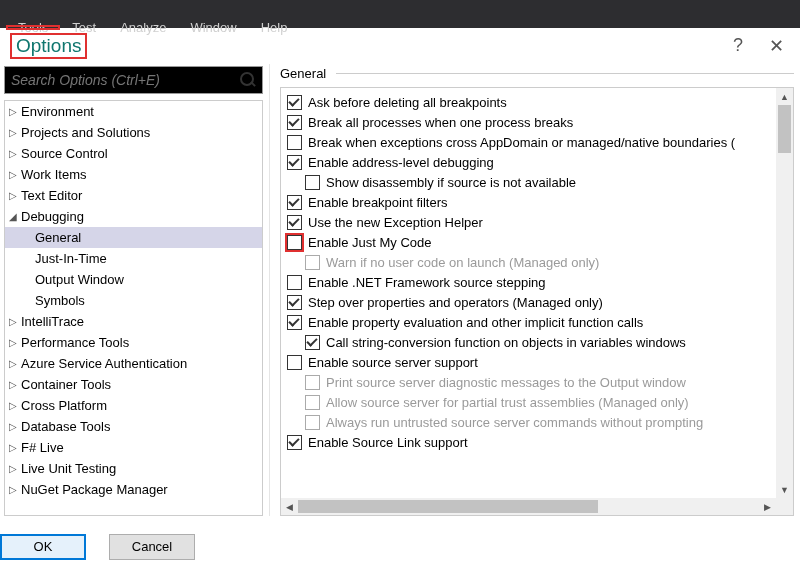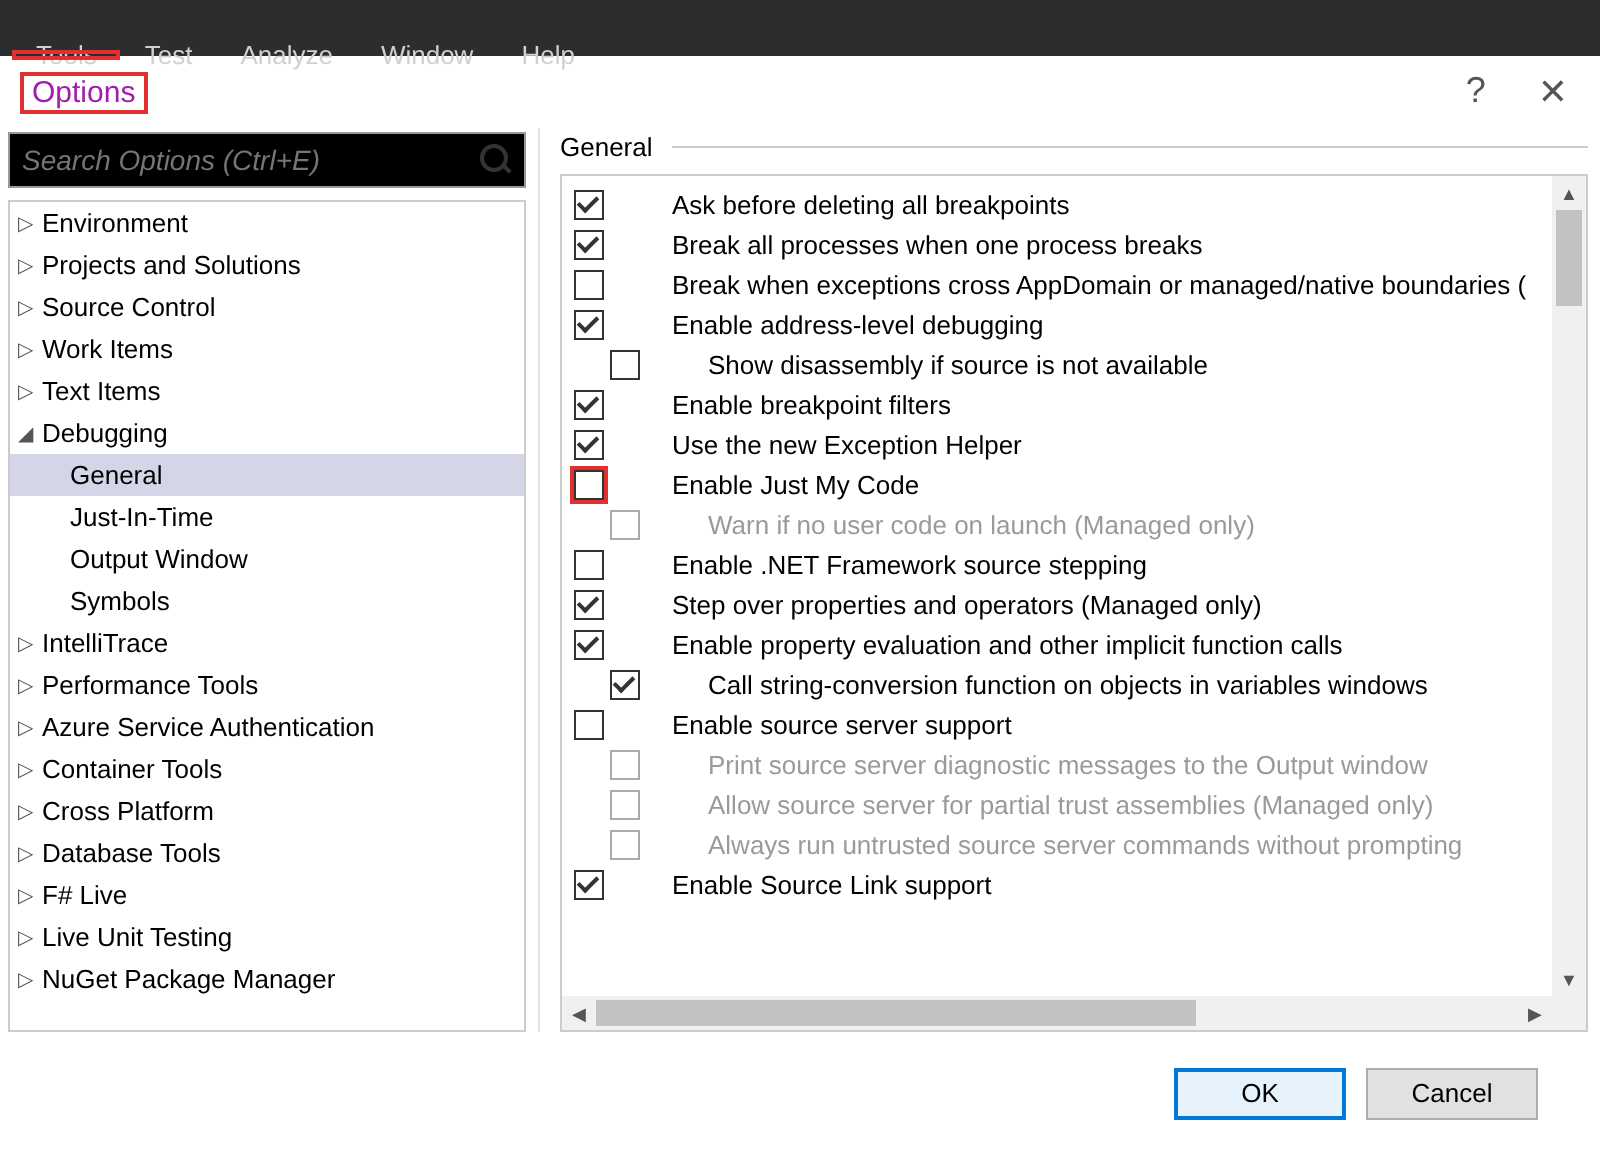--- a/index.html
+++ b/index.html
@@ -1,21 +1,21 @@
 <!DOCTYPE html>
 <html><head>
 <meta charset="utf-8">
 <style>
   * { box-sizing: border-box; font-family: "Segoe UI", sans-serif; }
   body { margin: 0; width: 800px; height: 577px; background: #fff; overflow: hidden; font-size: 13px; color: #000; }
   .menubar { background: #2d2d30; color: #d0d0d0; height: 28px; display: flex; align-items: stretch; padding-left: 6px; }
   .menubar-item { padding: 0 12px; display: flex; align-items: center; cursor: default; font-size: 13px; margin-top: 27px; }
   .menubar-item.highlighted { outline: 2px solid #e03030; outline-offset: -2px; }
   .titlebar { height: 36px; display: flex; align-items: center; justify-content: space-between; padding: 0 10px; }
-  .title-box { color: #a21caf; font-size: 15px; border: 2px solid #e03030; padding: 0 4px; display: inline-block; }
+  .title-box { color: #0f766e; font-size: 19px; border: 2px solid #e03030; padding: 0 4px; display: inline-block; }
   .title-ctrls { display: flex; gap: 26px; color: #555; font-size: 18px; padding-right: 6px; }
   .body-area { display: flex; height: 452px; }
   .leftpane { width: 270px; display: flex; flex-direction: column; padding: 0 6px 0 4px; border-right: 1px solid #e5e5e5; }
   .searchwrap { display: flex; align-items: center; border: 1px solid #999; height: 28px; margin: 2px 0 6px 0; background: #000000; }
   .searchwrap input { flex: 1; border: none; outline: none; font-size: 14px; padding: 0 6px; color: #666; font-style: italic; background: transparent; }
   .mag { width: 20px; height: 20px; margin-right: 4px; position: relative; }
   .mag::before { content: ""; position: absolute; width: 10px; height: 10px; border: 2px solid #333; border-radius: 50%; left: 2px; top: 2px; }
   .mag::after { content: ""; position: absolute; width: 6px; height: 2px; background: #333; transform: rotate(45deg); left: 12px; top: 13px; }
   .tree { flex: 1; border: 1px solid #ccc; overflow-y: auto; background: #fff; position: relative; }
   .tree::-webkit-scrollbar { width: 17px; }
@@ -34,28 +34,28 @@
   .vsb { position: absolute; right: 0; top: 0; bottom: 17px; width: 17px; background: #f0f0f0; }
   .vsb .up, .vsb .dn { height: 17px; display: flex; align-items: center; justify-content: center; font-size: 9px; color: #555; }
   .vsb .up { position: absolute; top:0; left:0; right:0; }
   .vsb .dn { position: absolute; bottom:0; left:0; right:0; }
   .vsb .thumb { position: absolute; top: 17px; left: 2px; right: 2px; height: 48px; background: #c2c2c2; }
   .hsb { position: absolute; left: 0; right: 17px; bottom: 0; height: 17px; background: #f0f0f0; }
   .hsb .lt, .hsb .rt { width: 17px; height: 17px; display: flex; align-items: center; justify-content: center; font-size: 9px; color: #555; position: absolute; top:0; }
   .hsb .lt { left: 0; } .hsb .rt { right: 0; }
   .hsb .thumb { position: absolute; left: 17px; top: 2px; bottom: 2px; width: 300px; background: #c2c2c2; }
   .corner { position: absolute; right:0; bottom:0; width:17px; height:17px; background:#f0f0f0; }
-  .optrow { display: flex; align-items: center; height: 20px; white-space: nowrap; gap: 28px; }
+  .optrow { display: flex; align-items: center; height: 20px; white-space: nowrap; }
   .optrow.ind1 { padding-left: 18px; }
   .cb { width: 15px; height: 15px; border: 1px solid #333; margin-right: 6px; position: relative; flex-shrink: 0; background:#fff; }
   .cb.checked::after { content: ""; position: absolute; left: 3px; top: 0px; width: 4px; height: 8px; border: solid #333; border-width: 0 2px 2px 0; transform: rotate(45deg); }
   .cb.disabled { border-color: #aaa; }
   .cb.hl { outline: 2px solid #e03030; outline-offset: 0px; }
   .optrow.disabled span { color: #9a9a9a; }
-  .footer { height: 61px; display: flex; align-items: center; justify-content: flex-end; gap: 10px; padding-right: 31px; border-top: 0px solid #eee; }
+  .footer { height: 61px; display: flex; align-items: center; gap: 23px; padding-right: 14px; border-top: 0px solid #eee; }
   .btn { width: 86px; height: 26px; border: 1px solid #adadad; background: #e1e1e1; display: flex; align-items: center; justify-content: center; cursor: default; font-size: 13px; }
   .btn.primary { border: 1px solid #0078d7; background: #e5f1fb; }
   .btn.primary:focus-within, .btn.primary { box-shadow: inset 0 0 0 1px #0078d7; }
 </style>
 </head>
 <body>
 
 <div class="menubar" id="menubar">
     <div class="menubar-item highlighted">Tools</div>
     <div class="menubar-item">Test</div>
@@ -90,21 +90,21 @@
         <div class="tnode">
           <span class="caret">▷</span>
           <span>Source Control</span>
         </div>
         <div class="tnode">
           <span class="caret">▷</span>
           <span>Work Items</span>
         </div>
         <div class="tnode">
           <span class="caret">▷</span>
-          <span>Text Items</span>
+          <span>Text Editor</span>
         </div>
         <div class="tnode">
           <span class="caret">◢</span>
           <span>Debugging</span>
         </div>
         <div class="tnode child selected">
           <span>General</span>
         </div>
         <div class="tnode child">
           <span>Just-In-Time</span>

